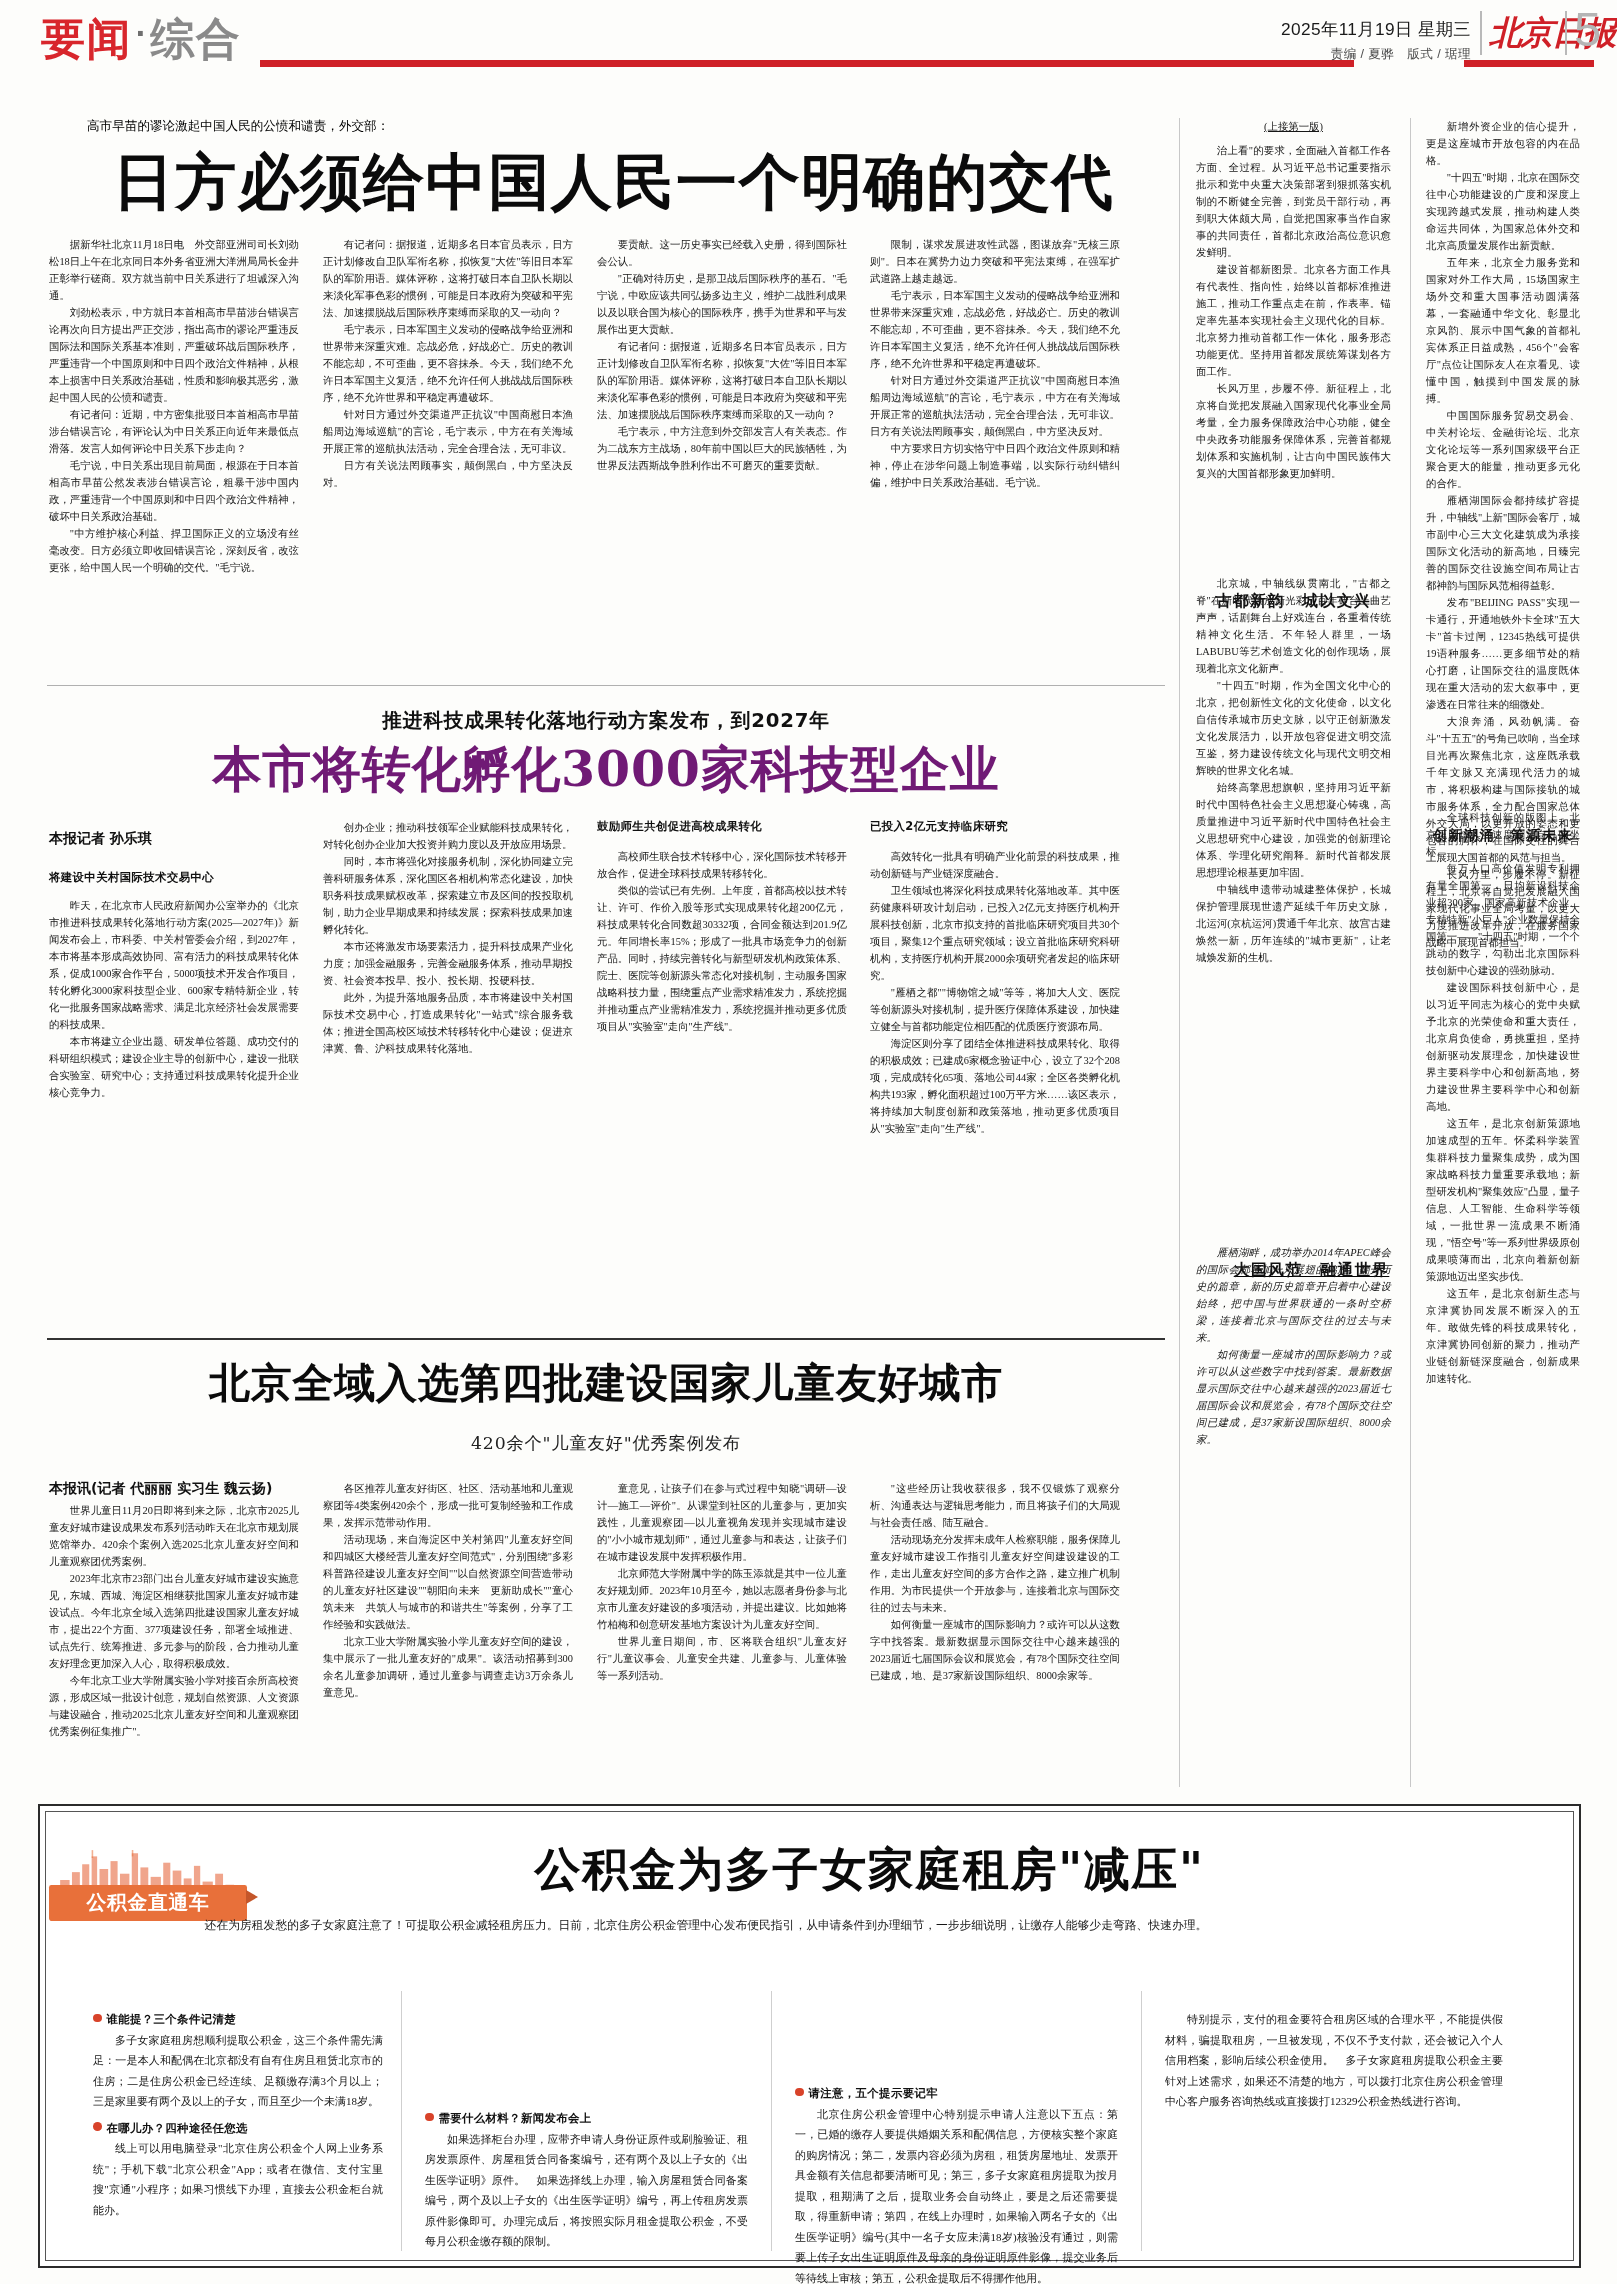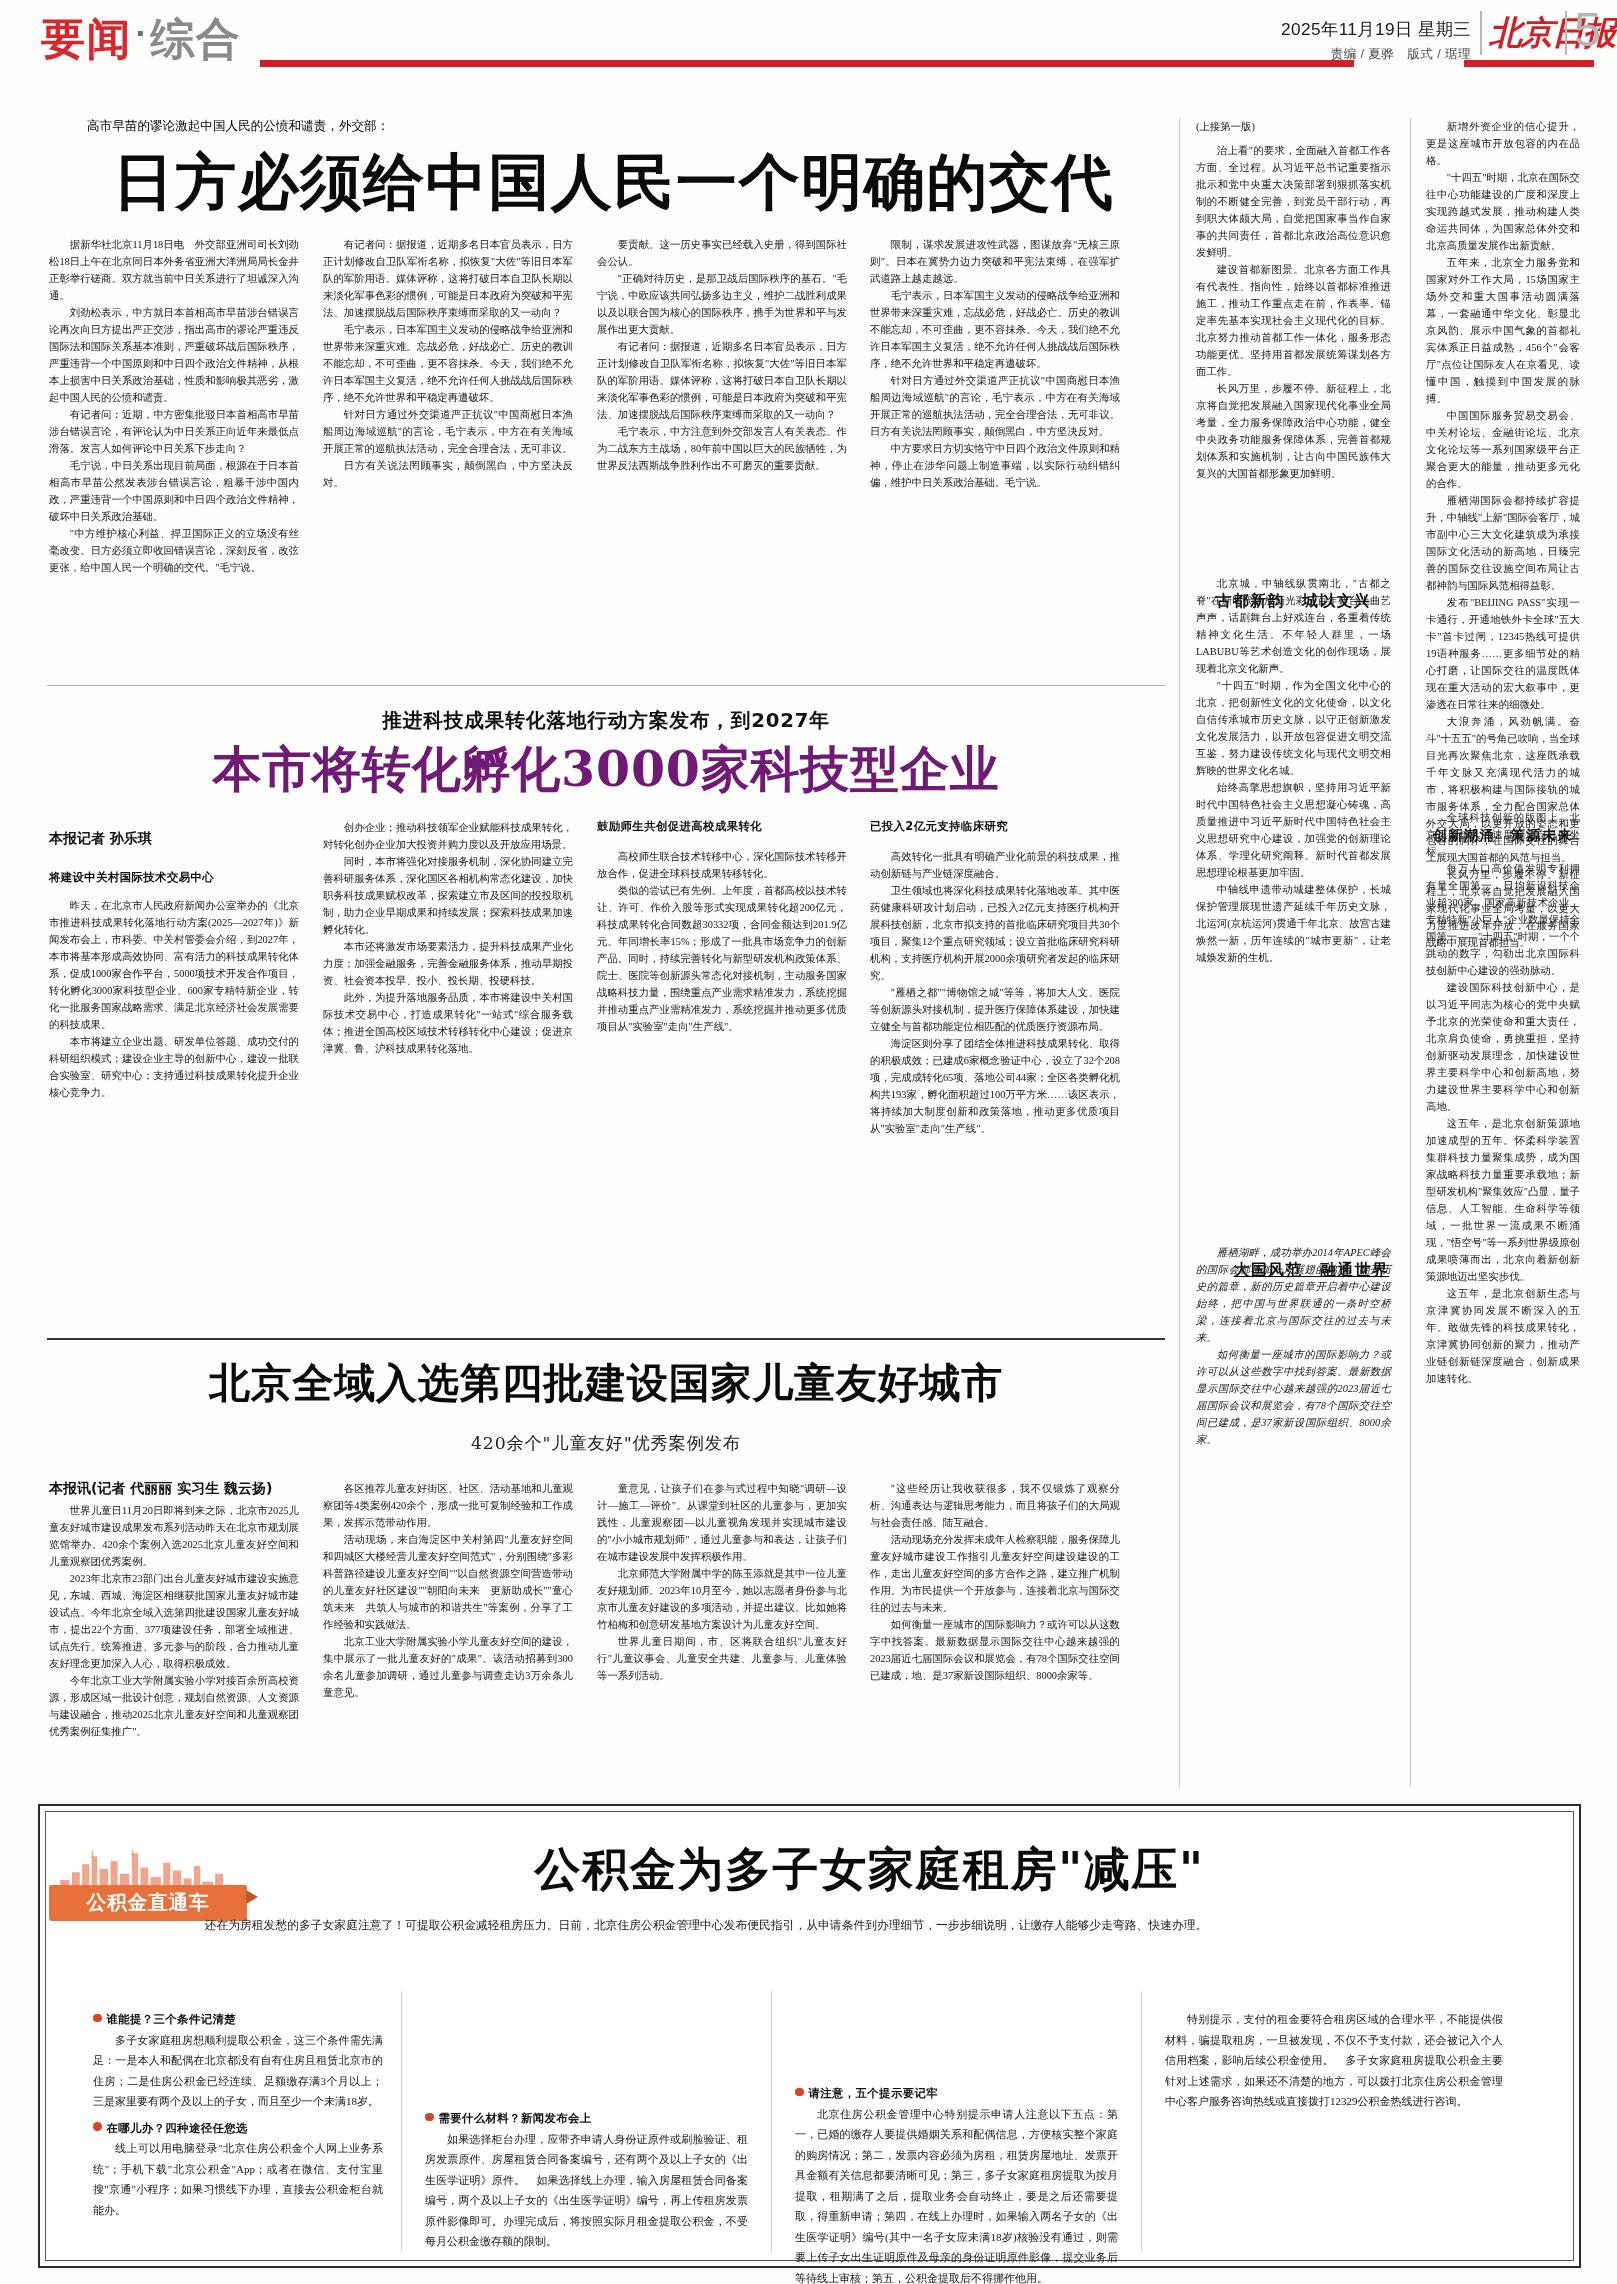--- a/index.html
+++ b/index.html
@@ -189,21 +189,21 @@
       <p>北京师范大学附属中学的陈玉添就是其中一位儿童友好规划师。2023年10月至今，她以志愿者身份参与北京市儿童友好建设的多项活动，并提出建议。比如她将竹柏梅和创意研发基地方案设计为儿童友好空间。</p>
       <p>世界儿童日期间，市、区将联合组织"儿童友好行"儿童议事会、儿童安全共建、儿童参与、儿童体验等一系列活动。</p>
     </div>
   <div class="col bt" style="left:870px;top:1480px;width:250px;">
       <p>"这些经历让我收获很多，我不仅锻炼了观察分析、沟通表达与逻辑思考能力，而且将孩子们的大局观与社会责任感、陆互融合。</p>
       <p>活动现场充分发挥未成年人检察职能，服务保障儿童友好城市建设工作指引儿童友好空间建设建设的工作，走出儿童友好空间的多方合作之路，建立推广机制作用。为市民提供一个开放参与，连接着北京与国际交往的过去与未来。</p>
       <p>如何衡量一座城市的国际影响力？或许可以从这数字中找答案。最新数据显示国际交往中心越来越强的2023届近七届国际会议和展览会，有78个国际交往空间已建成，地、是37家新设国际组织、8000余家等。</p>
     </div>
 
   <div class="col bt" style="left:1196px;top:118px;width:195px;">
-    <div style="text-align:left;">(上接第一版)</div>
+    <div style="text-align:center;text-decoration:underline;">(上接第一版)</div>
   </div>
   <div class="col bt" style="left:1196px;top:142px;width:195px;">
       <p>治上看"的要求，全面融入首都工作各方面、全过程。从习近平总书记重要指示批示和党中央重大决策部署到狠抓落实机制的不断健全完善，到党员干部行动，再到职大体颇大局，自觉把国家事当作自家事的共同责任，首都北京政治高位意识愈发鲜明。</p>
       <p>建设首都新图景。北京各方面工作具有代表性、指向性，始终以首都标准推进施工，推动工作重点走在前，作表率。锚定率先基本实现社会主义现代化的目标。北京努力推动首都工作一体化，服务形态功能更优。坚持用首都发展统筹谋划各方面工作。</p>
       <p>长风万里，步履不停。新征程上，北京将自觉把发展融入国家现代化事业全局考量，全力服务保障政治中心功能，健全中央政务功能服务保障体系，完善首都规划体系和实施机制，让古向中国民族伟大复兴的大国首都形象更加鲜明。</p>
     </div>
 
   <div class="col" style="left:1196px;top:543px;width:195px;">
     <div class="secthead">古都新韵　城以文兴</div>
   </div>

